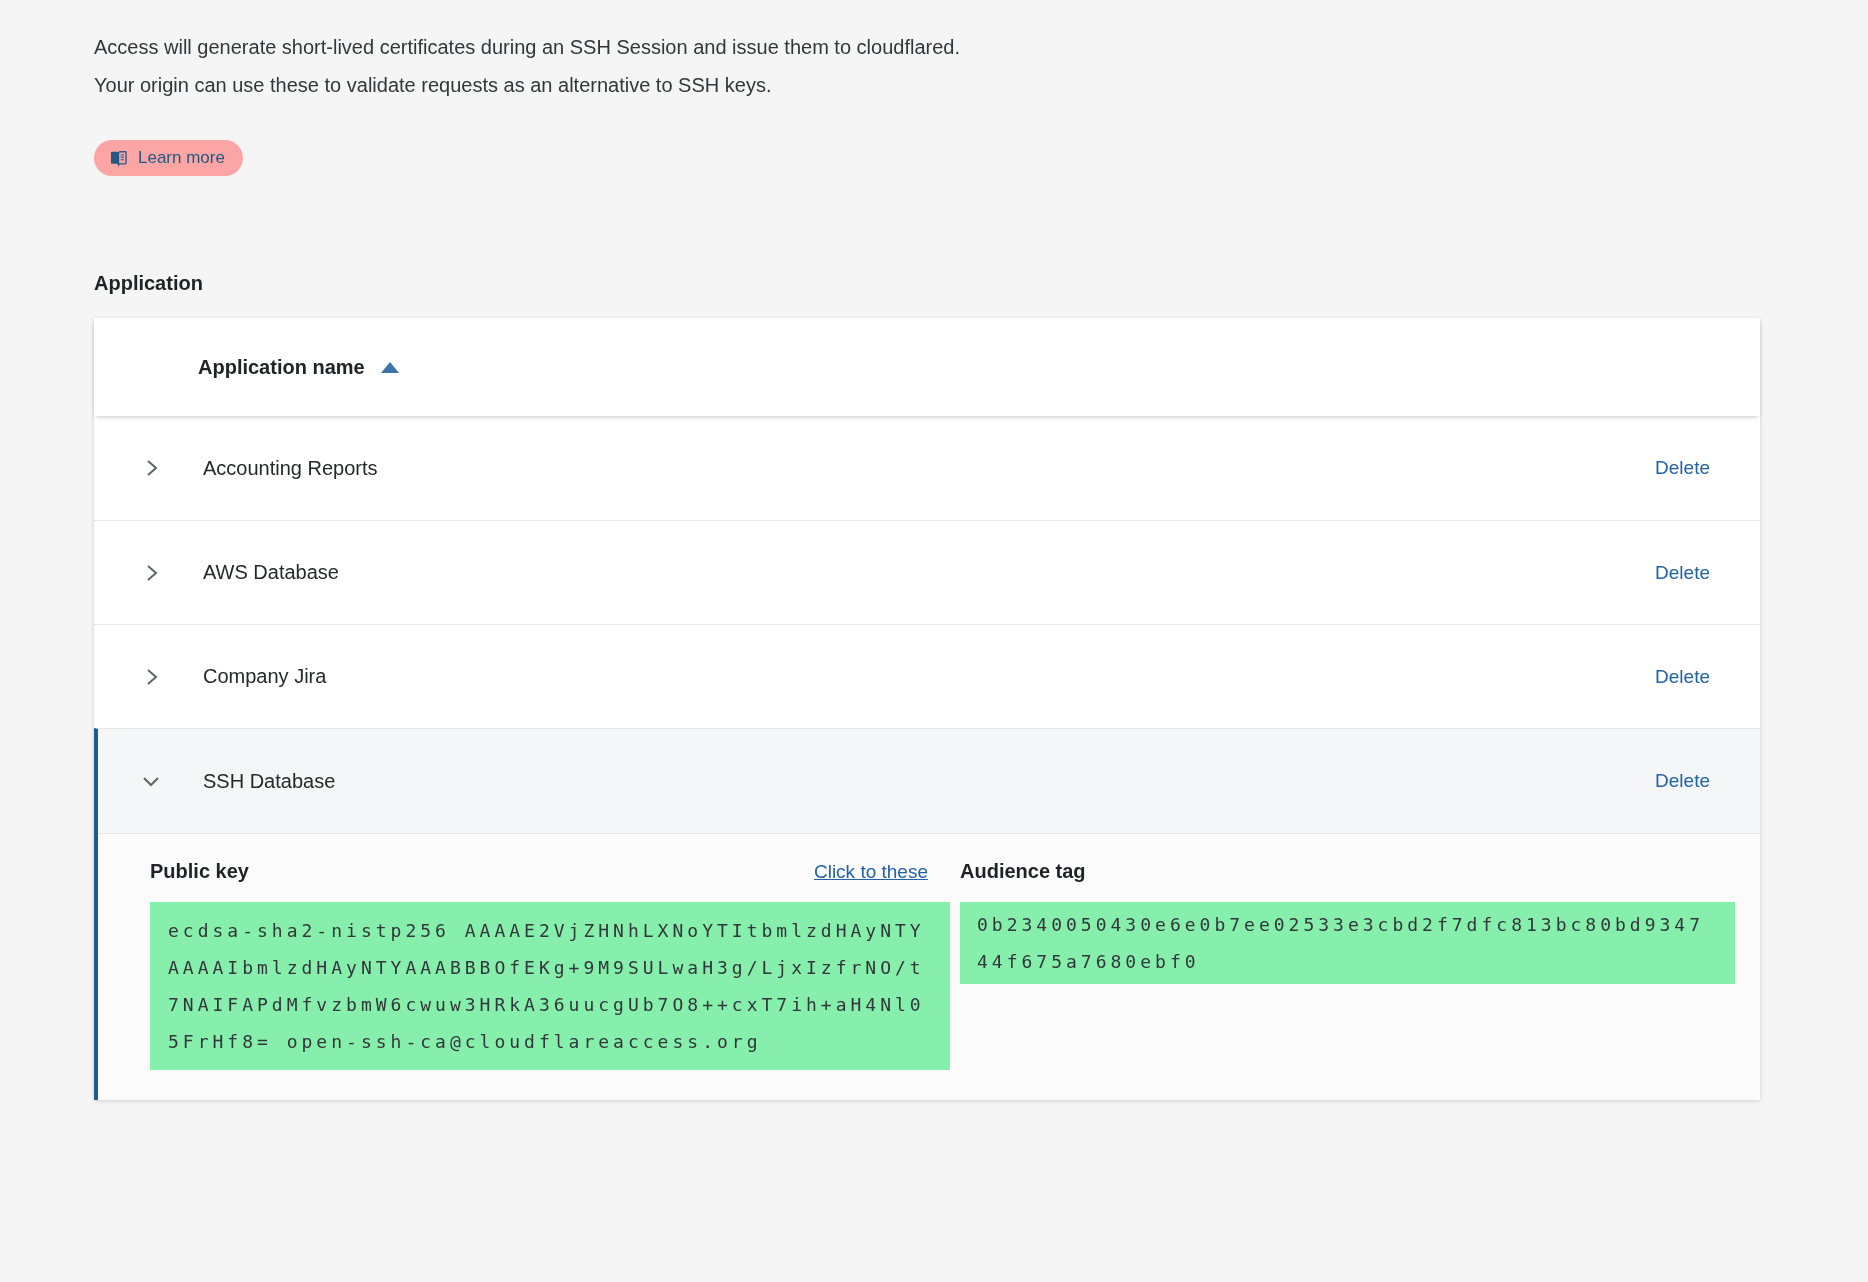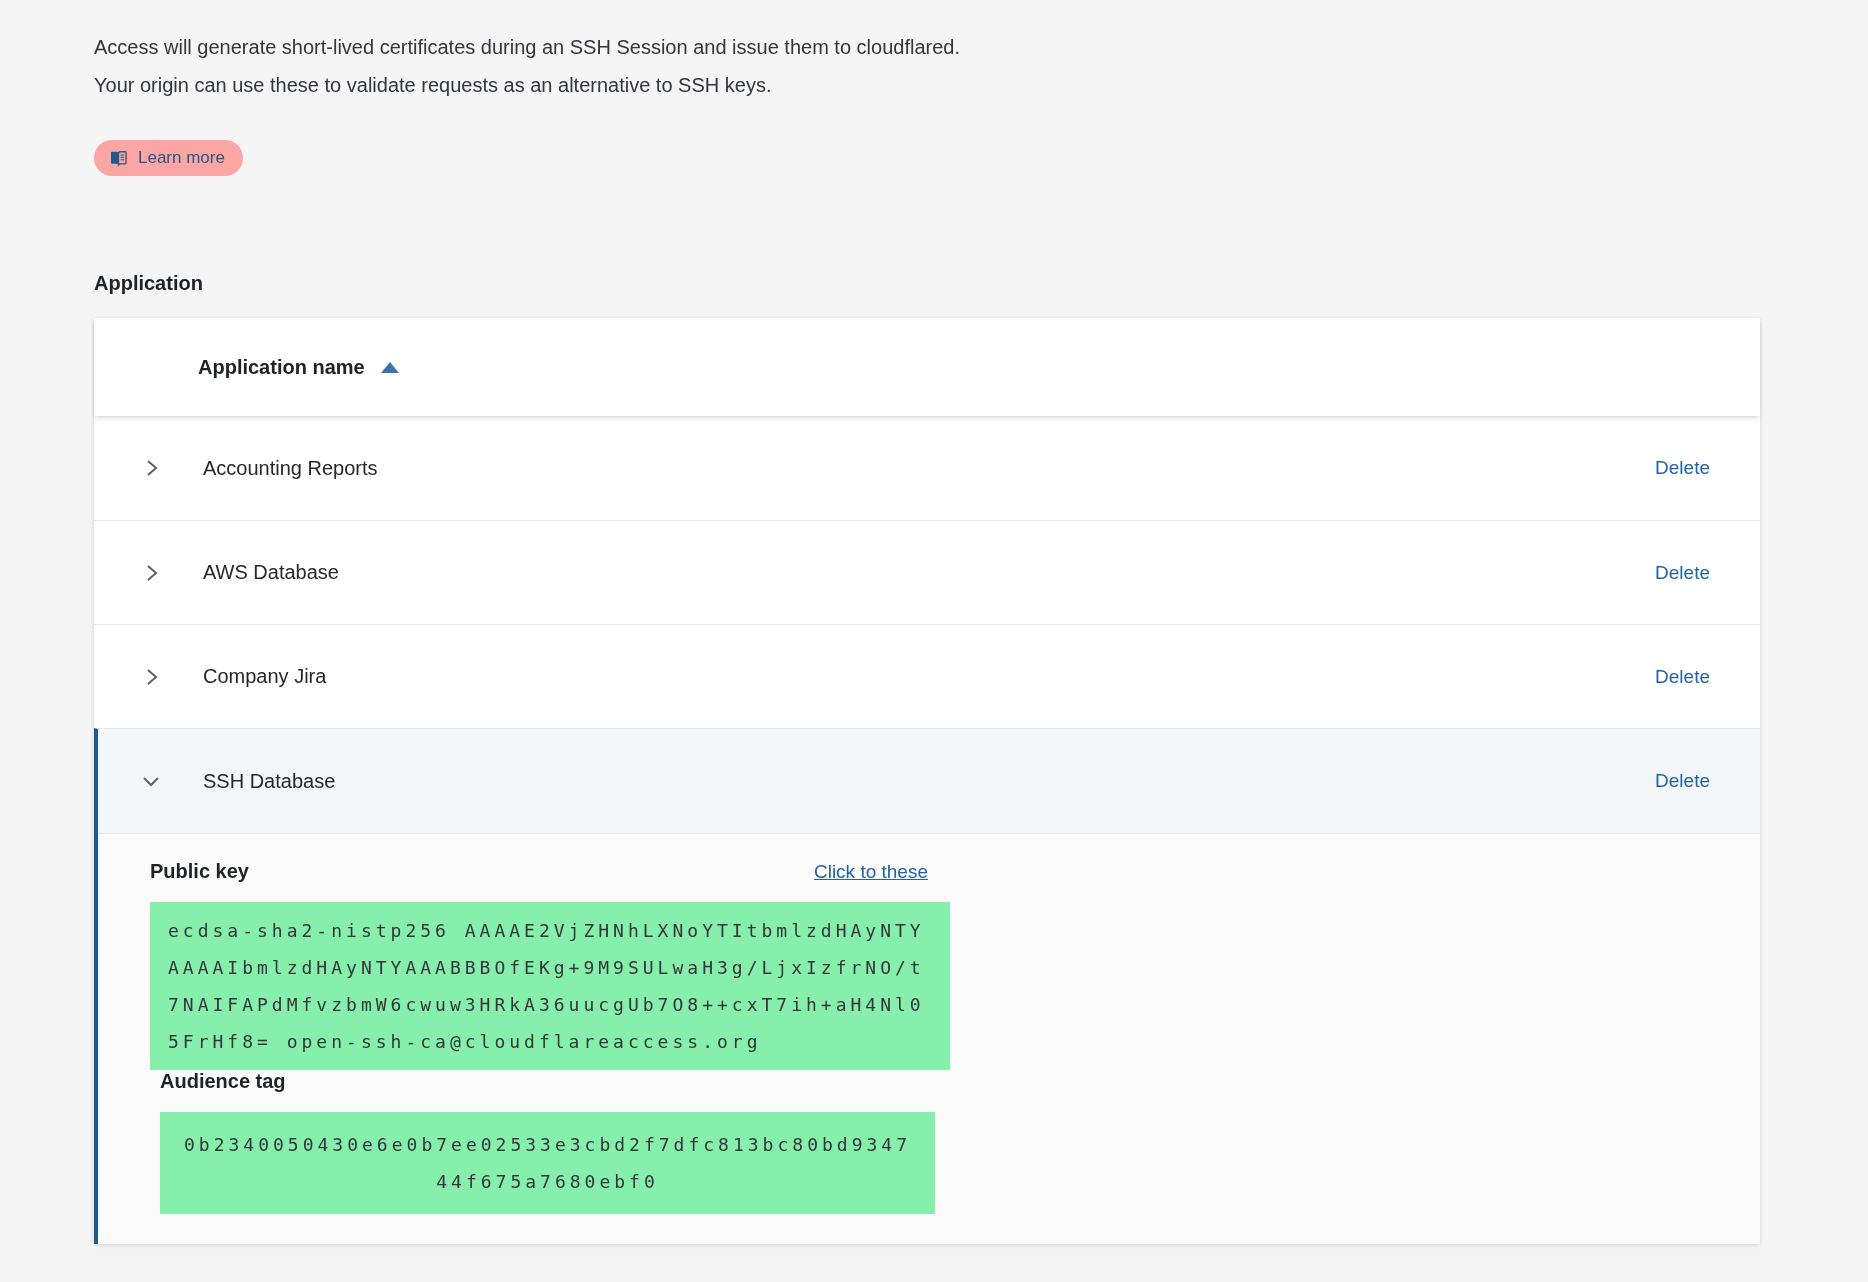--- a/index.html
+++ b/index.html
@@ -143,21 +143,20 @@
   .expanded-group { border-left: 4px solid #1a5c90; }
   .expanded-group .table-row {
     background: #f5f6f7;
     padding-left: 41px;
   }
   .detail {
     border-top: 1px solid #e4e6e8;
     background: #fbfbfc;
     display: flex;
     padding: 26px 30px 30px 52px;
-    flex-direction: column;
   }
   .detail-col-left { width: 800px; flex: none; }
   .detail-col-right { width: 775px; flex: none; margin-left: 10px; }
   .detail-heading-row {
     display: flex;
     align-items: baseline;
     justify-content: space-between;
     margin-bottom: 18px;
     height: 24px;
   }
@@ -178,21 +177,21 @@
     border-radius: 0;
     padding: 10px 18px;
     font-family: "DejaVu Sans Mono", monospace;
     font-size: 18px;
     letter-spacing: 4px;
     line-height: 37px;
     color: #33363a;
     white-space: pre-wrap;
     word-break: break-all;
   }
-  .code-box.audience { padding: 14px 17px; text-align: center; }
+  .code-box.audience { padding: 4px 17px; }
 </style>
 </head>
 <body>
 
 <div class="content">
 
   <p class="intro">Access will generate short-lived certificates during an SSH Session and issue them to cloudflared. Your origin can use these to validate requests as an alternative to SSH keys.</p>
 
   <div class="learn-more">
     <span>

